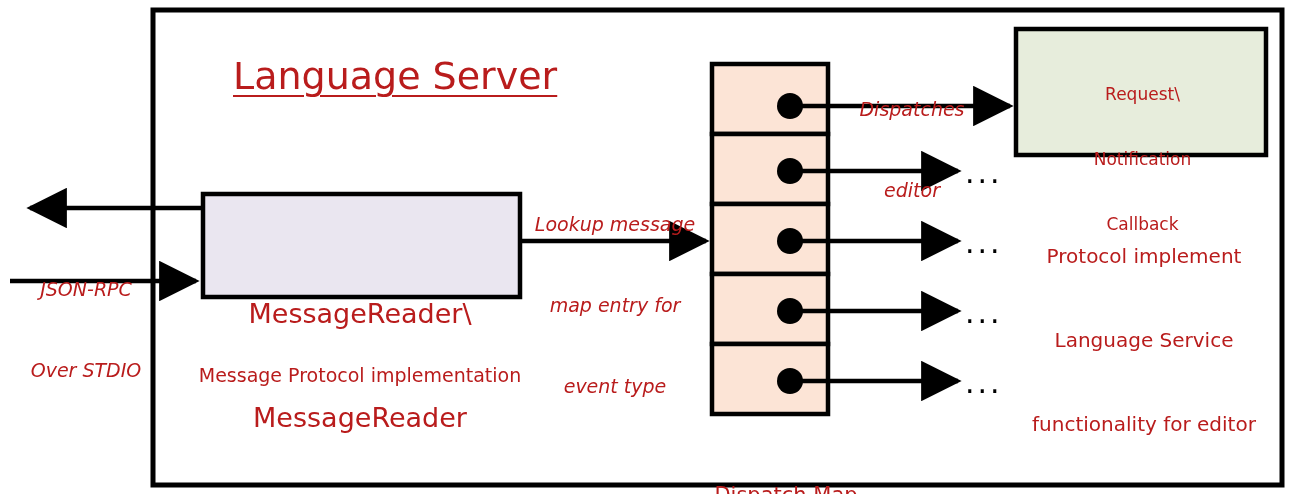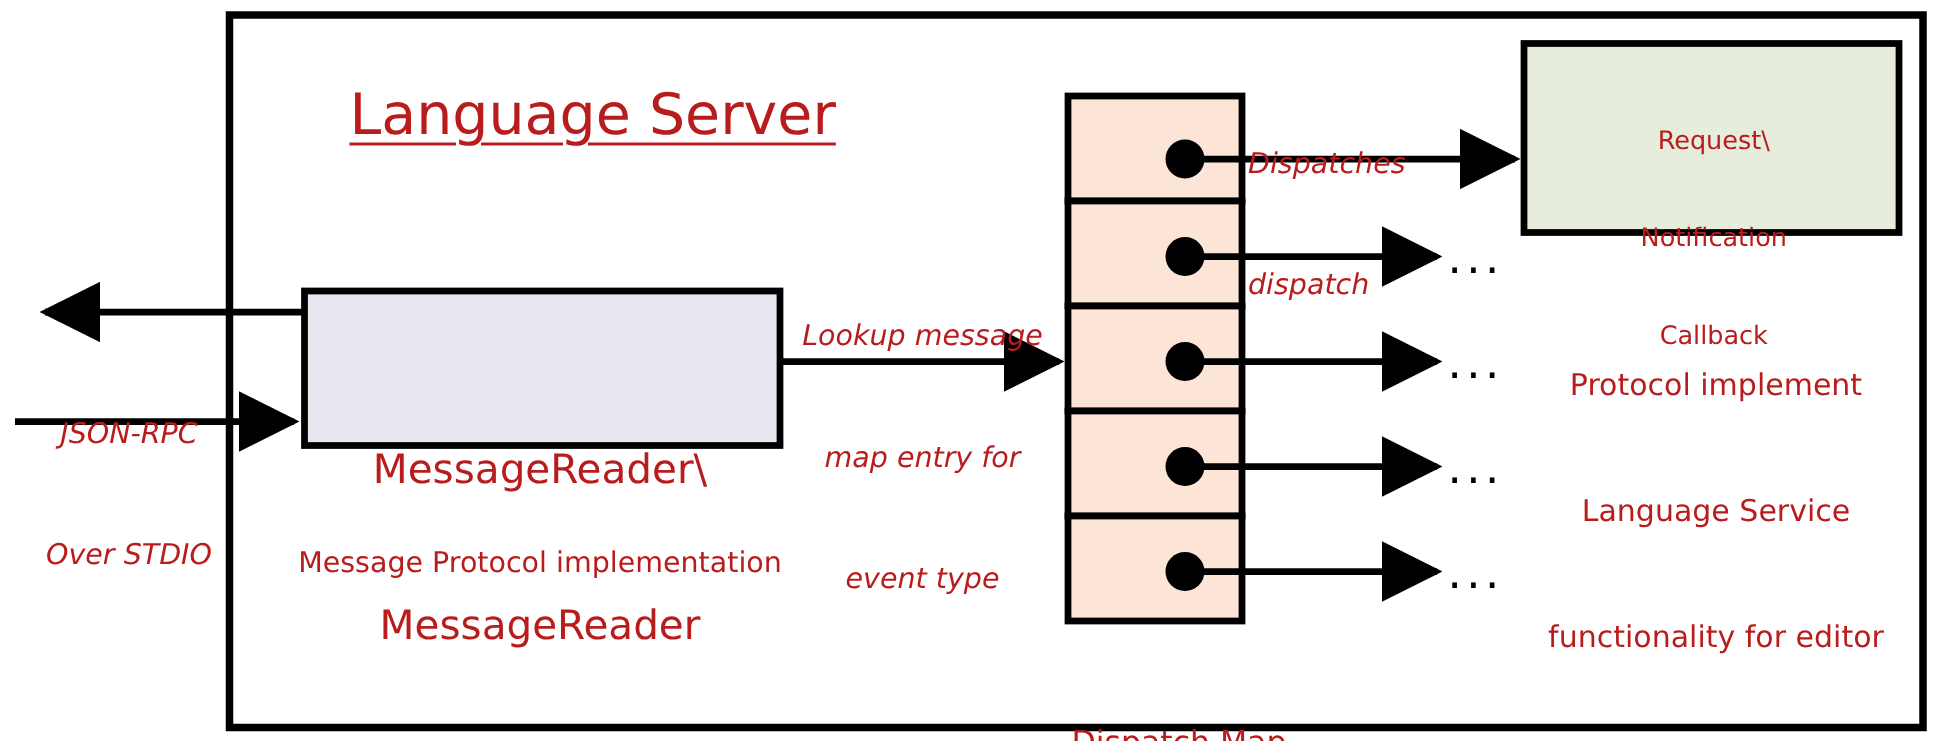--- a/index.html
+++ b/index.html
@@ -77,21 +77,21 @@
     line-height: 1.42;
   }
 
   
   #dispatch-label {
     left: 832px;
     top: 42px;
     width: 160px;
     font-size: 19px;
     line-height: 1.42;
-    text-align: left;
+    text-align: center;
   }
 
   
   #map-caption {
     left: 636px;
     top: 423px;
     width: 300px;
     font-size: 21px;
     line-height: 1.38;
   }
@@ -184,21 +184,21 @@
   </div>
 
   <div class="txt ctr ital" id="lookup-label">
     <div>Lookup message</div>
     <div>map entry for</div>
     <div>event type</div>
   </div>
 
   <div class="txt ctr ital" id="dispatch-label">
     <div>Dispatches</div>
-    <div>dispatch</div>
+    <div>editor</div>
   </div>
 
   <div class="txt ctr" id="map-caption">
     <div>Dispatch Map</div>
     
   </div>
 
   <div class="ellip" style="left:965px; top:158px;">...</div>
   <div class="ellip" style="left:965px; top:228px;">...</div>
   <div class="ellip" style="left:965px; top:298px;">...</div>

